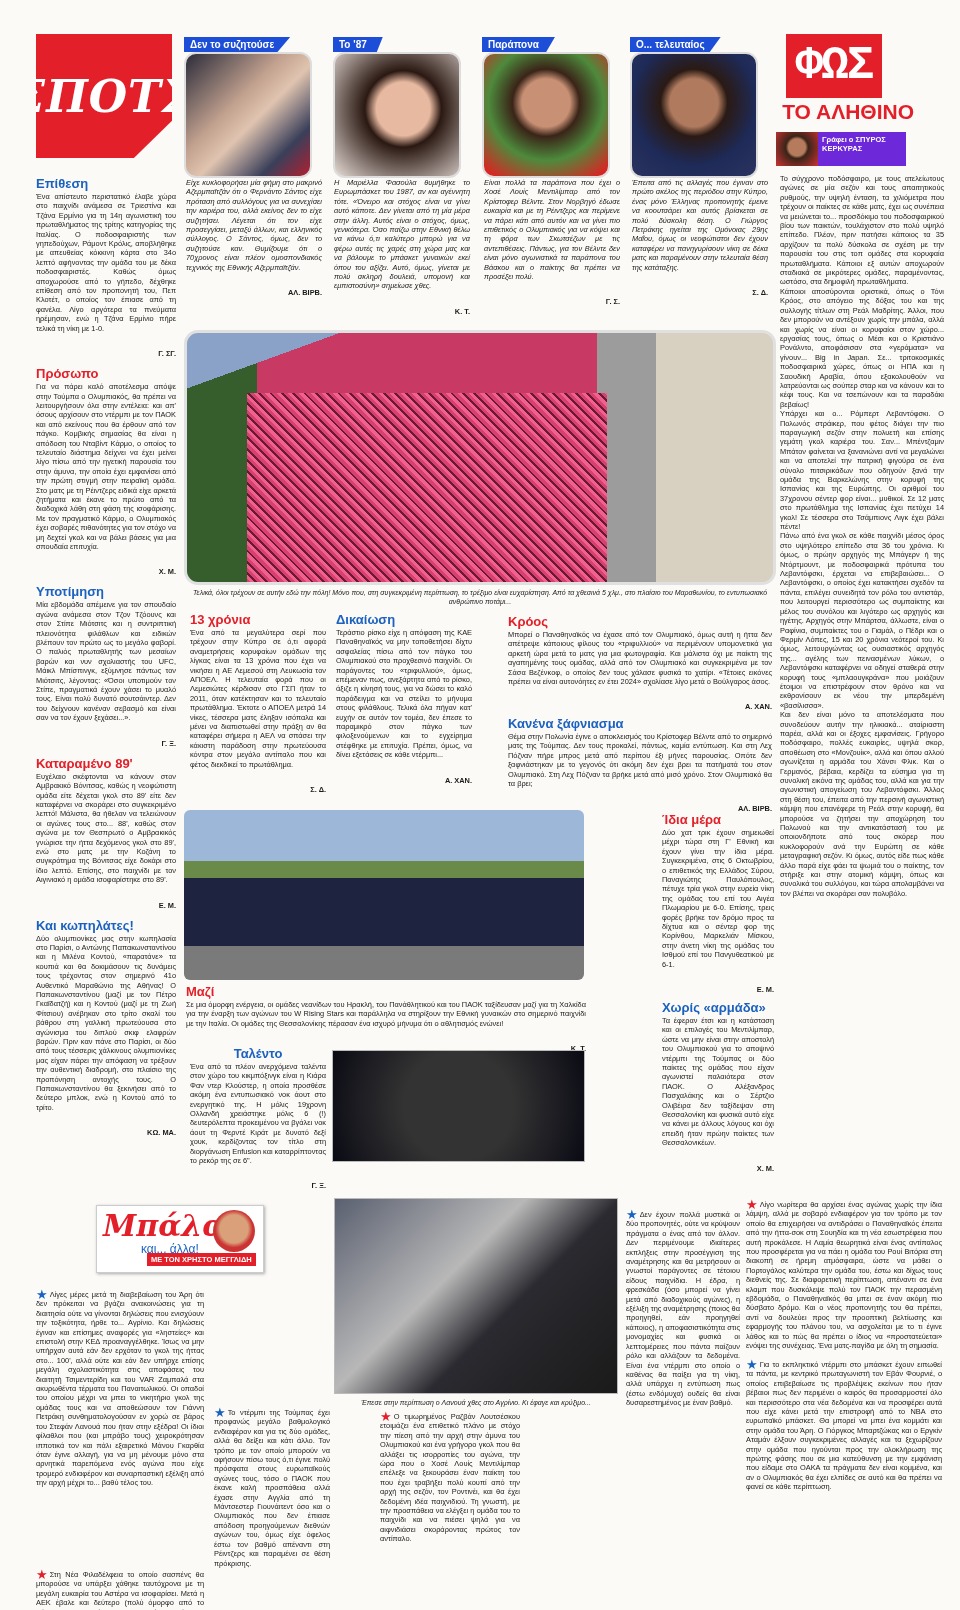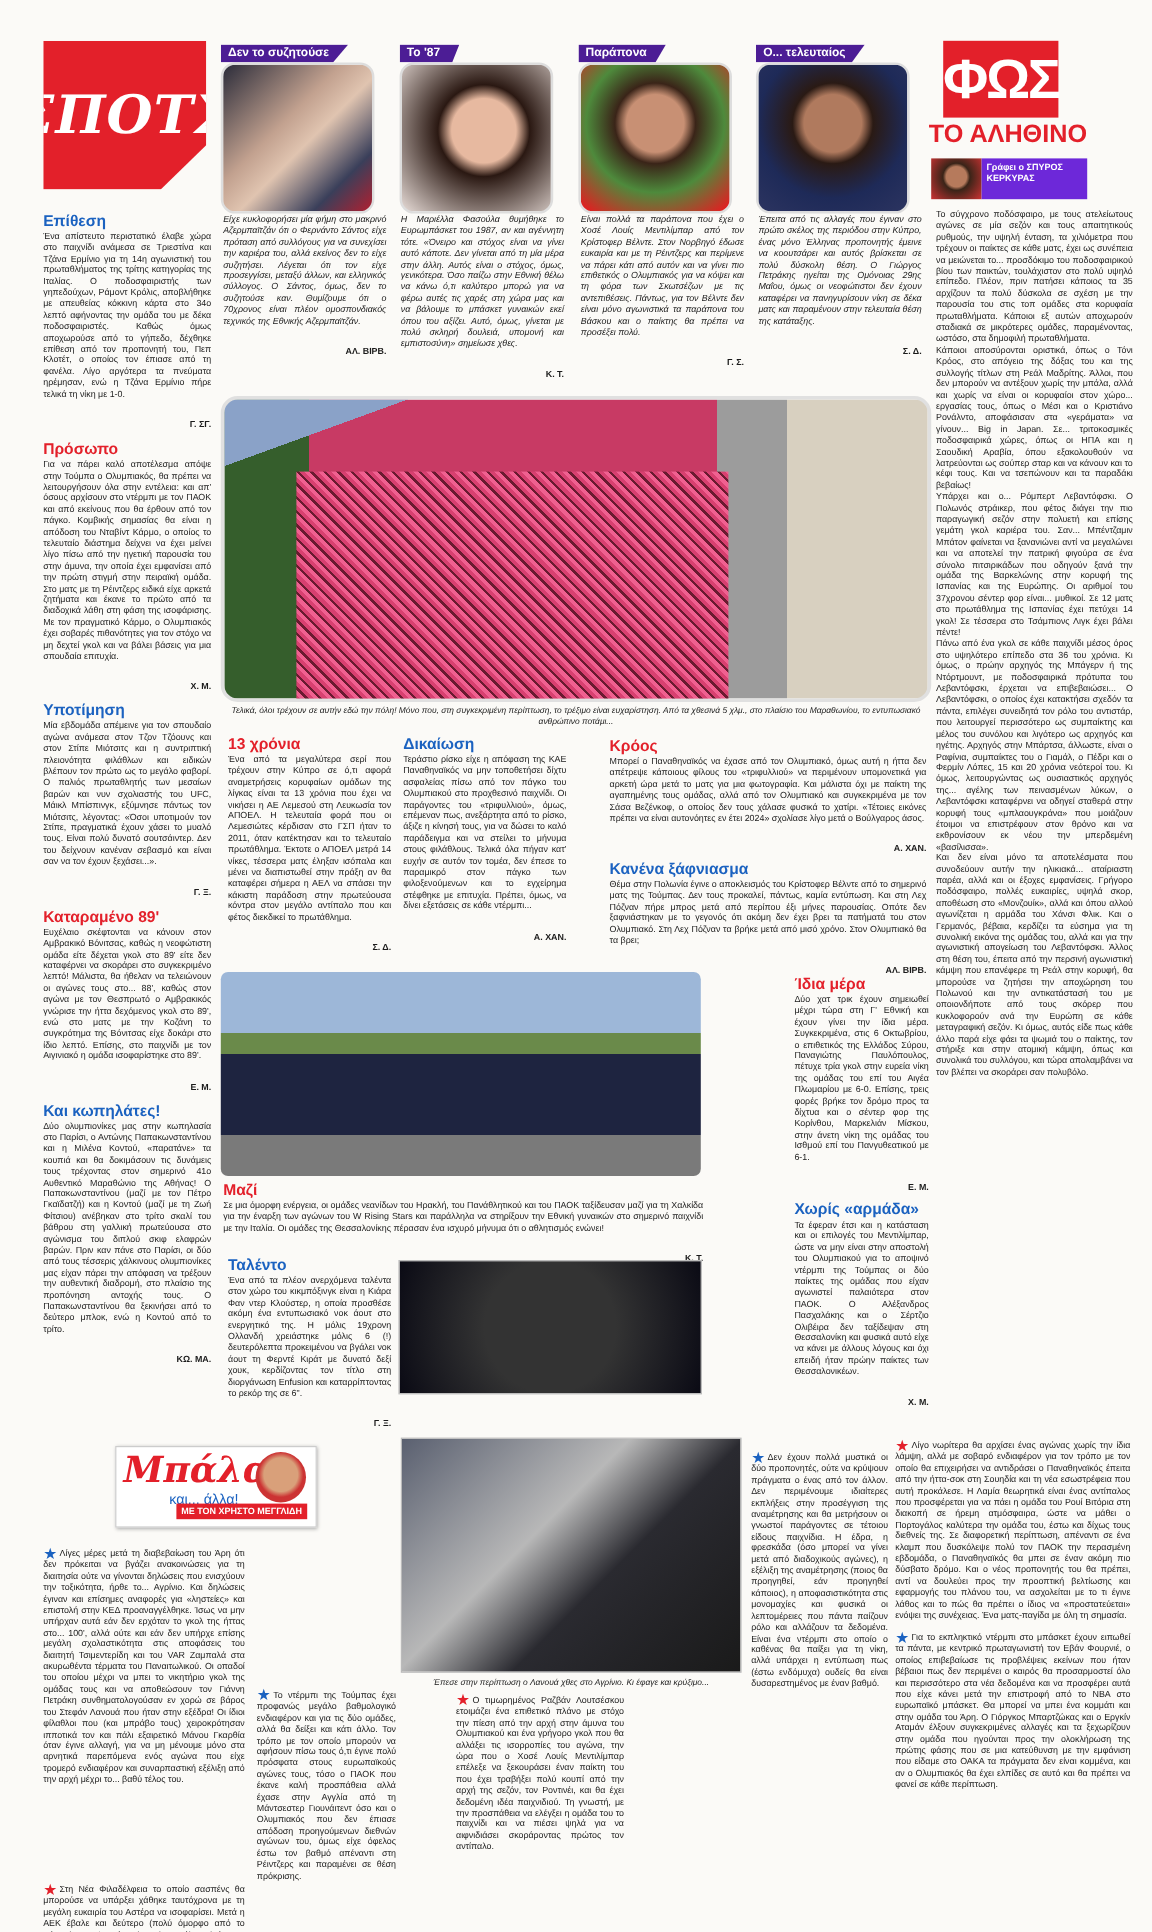--- a/index.html
+++ b/index.html
@@ -1,28 +1,28 @@
 <!DOCTYPE html>
 <html><head>
 <meta charset="utf-8">
 <style>
 *{box-sizing:border-box;margin:0;padding:0}
 body{width:960px;height:1610px;background:#fbfaf7;font-family:"Liberation Sans",sans-serif;color:#1a1a1a;position:relative;overflow:hidden}
 .abs{position:absolute}
 .logo-spots{left:36px;top:34px;width:136px;height:124px;background:#e3202a;clip-path:polygon(0 0,100% 0,100% 70%,72% 100%,0 100%);display:flex;align-items:center;justify-content:center}
 .logo-spots span{font-family:"DejaVu Serif",serif;font-style:italic;font-weight:bold;color:#fff;font-size:44px;letter-spacing:1px}
 .photo-card{width:128px}
-.photo-tag{display:inline-block;background:#4c1d95;color:#fff;font-weight:bold;font-size:10px;padding:2px 16px 2px 6px;clip-path:polygon(0 0,100% 0,88% 100%,0 100%)}
+.photo-tag{display:inline-block;background:#1d4ed8;color:#fff;font-weight:bold;font-size:10px;padding:2px 16px 2px 6px;clip-path:polygon(0 0,100% 0,88% 100%,0 100%)}
 .photo{height:126px;border-radius:12px;border:2px solid #ddd;overflow:hidden}
 .ph1{background:linear-gradient(135deg,#2b2c3a 0%,#c2a18f 40%,#e0c4b0 55%,#3a3f5a 80%,#b02030 100%)}
 .ph2{background:radial-gradient(circle at 55% 45%,#e7b9a0 0 28%,#2a1812 40%,#e8ddd8 100%)}
 .ph3{background:radial-gradient(circle at 50% 40%,#c89074 0 25%,#3a2418 35%,#4e8a3c 60%,#d22 95%)}
 .ph4{background:radial-gradient(circle at 50% 40%,#b07a5e 0 25%,#2a1a14 35%,#1e2a58 65%,#2c3460 100%)}
-.logo-fos{left:786px;top:34px;width:96px;height:64px;background:#e3202a;color:#fff;font-weight:bold;font-size:46px;display:flex;align-items:center;justify-content:center;font-family:Liberation Sans, sans-serif;letter-spacing:-2px}
-.logo-fos-sub{left:774px;top:100px;width:140px;color:#e3202a;font-weight:bold;font-size:21px;text-align:left}
+.logo-fos{left:786px;top:34px;width:96px;height:64px;background:#e3202a;color:#fff;font-weight:bold;font-size:46px;display:flex;align-items:center;justify-content:center;font-family:Liberation Mono, monospace;letter-spacing:-2px}
+.logo-fos-sub{left:774px;top:100px;width:140px;color:#e3202a;font-weight:bold;font-size:21px;text-align:right}
 .author-box{left:776px;top:132px;width:130px;height:34px;display:flex}
 .author-photo{width:42px;height:34px;background:radial-gradient(circle at 50% 45%,#b67a5c 0 30%,#3a2418 40%,#c33 100%)}
 .author-label{flex:1;background:#6d28d9;color:#fff;font-size:7.5px;font-weight:bold;padding:3px 4px;line-height:9px}
 h2.sec{font-weight:bold;font-size:13px;line-height:15px;margin-bottom:1px}
 .red{color:#e3202a}.blue{color:#1b62c0}
 p.txt{font-size:7.4px;line-height:9.4px;text-align:justify}
 p.it{font-style:italic}
 .sig{text-align:right;font-size:7.4px;font-weight:bold;margin-top:16px}
 .big-photo{left:184px;top:330px;width:592px;height:255px;border-radius:14px;border:3px solid #e0e0e0;background:
 linear-gradient(160deg,#8aa2c8 0 12%,transparent 12%),
@@ -163,21 +163,21 @@
   <div class="sig">Κ. Τ.</div>
 </div>
 
 <div class="abs" style="left:662px;top:1000px;width:112px">
   <h2 class="sec blue">Χωρίς «αρμάδα»</h2>
   <p class="txt">Τα έφεραν έτσι και η κατάσταση και οι επιλογές του Μεντιλίμπαρ, ώστε να μην είναι στην αποστολή του Ολυμπιακού για το αποψινό ντέρμπι της Τούμπας οι δύο παίκτες της ομάδας που είχαν αγωνιστεί παλαιότερα στον ΠΑΟΚ. Ο Αλέξανδρος Πασχαλάκης και ο Σέρτζιο Ολιβέιρα δεν ταξίδεψαν στη Θεσσαλονίκη και φυσικά αυτό είχε να κάνει με άλλους λόγους και όχι επειδή ήταν πρώην παίκτες των Θεσσαλονικέων.</p>
   <div class="sig">Χ. Μ.</div>
 </div>
 
 <div class="abs" style="left:190px;top:1046px;width:136px">
-  <h2 class="sec blue" style="text-align:left">Ταλέντο</h2>
+  <h2 class="sec blue" style="text-align:center">Ταλέντο</h2>
   <p class="txt">Ένα από τα πλέον ανερχόμενα ταλέντα στον χώρο του κικμπόξινγκ είναι η Κιάρα Φαν ντερ Κλούστερ, η οποία προσθέσε ακόμη ένα εντυπωσιακό νοκ άουτ στο ενεργητικό της. Η μόλις 19χρονη Ολλανδή χρειάστηκε μόλις 6 (!) δευτερόλεπτα προκειμένου να βγάλει νοκ άουτ τη Φερντέ Κιράτ με δυνατό δεξί χουκ, κερδίζοντας τον τίτλο στη διοργάνωση Enfusion και καταρρίπτοντας το ρεκόρ της σε 6".</p>
   <div class="sig">Γ. Ξ.</div>
 </div>
 <div class="abs box-photo"></div>
 
 <div class="abs mpala">
   <span class="mpala-t">Μπάλα</span>
   <span class="mpala-s">και... άλλα!</span>
   <div class="mpala-face"></div>
   <div class="mpala-bar">ΜΕ ΤΟΝ ΧΡΗΣΤΟ ΜΕΓΓΛΙΔΗ</div>

